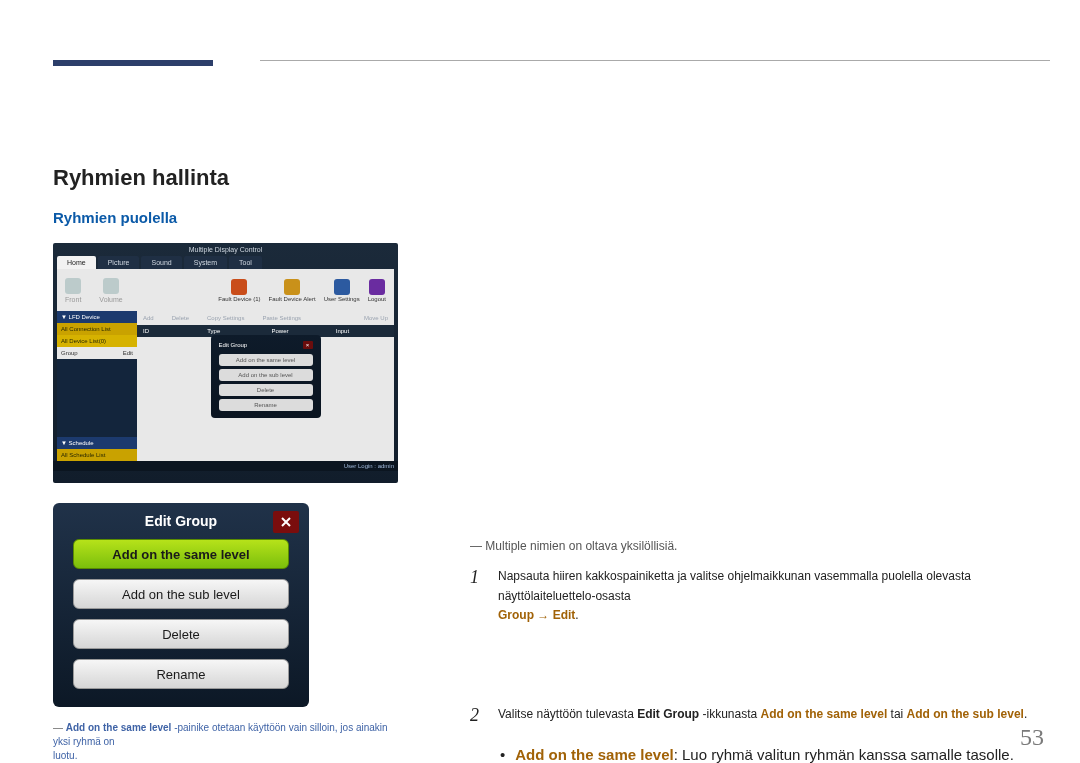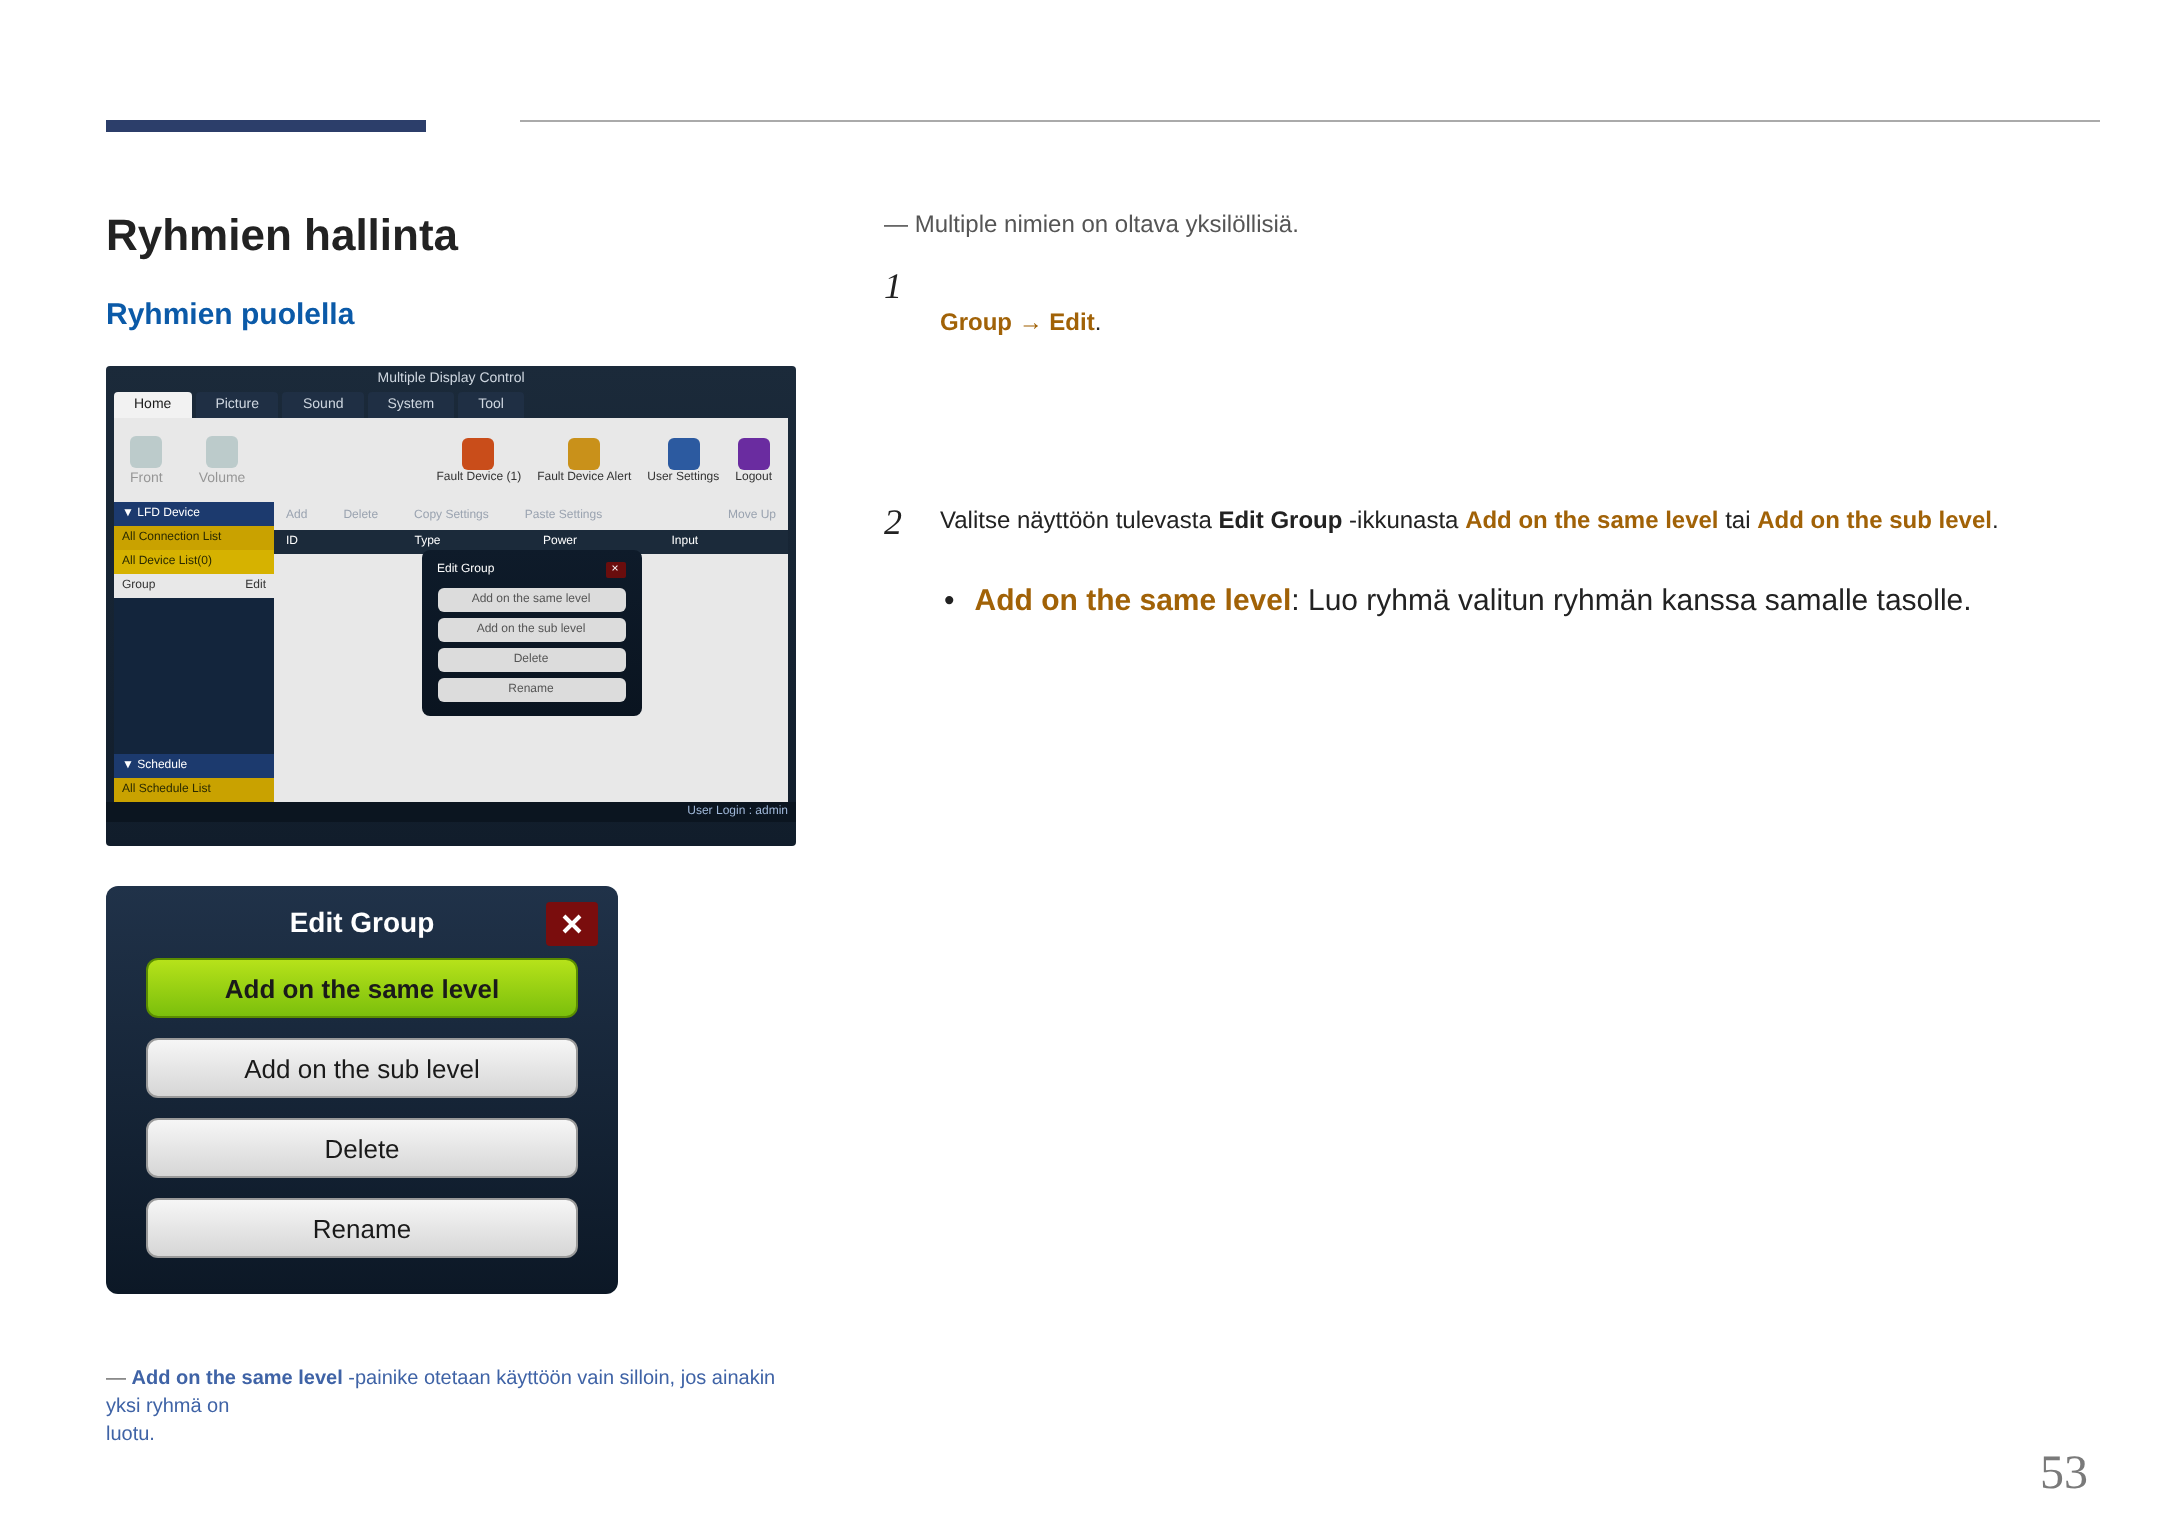--- a/index.html
+++ b/index.html
@@ -28,21 +28,22 @@
     height: 6px;
     background: #2c3e6a;
   }
   .main {
     position: absolute;
     top: 105px;
     left: 53px;
     right: 30px;
     bottom: 0;
     display: flex;
-    gap: 44px;
+    gap: 72px;
+    align-items: flex-end;
   }
   .leftcol { width: 345px; flex: 0 0 345px; }
   .rightcol { flex: 1; }
 
   h1 { font-size: 22px; font-weight: bold; margin-bottom: 18px; }
   h2 { font-size: 15px; font-weight: bold; color: #0b5aa8; margin-bottom: 12px; border-bottom: 5px solid transparent;}
 
   
   .mdc-screenshot {
     width: 345px;
@@ -114,21 +115,21 @@
     margin: 10px 20px 0;
     height: 30px;
     border-radius: 6px;
     display:flex; align-items:center; justify-content:center;
     font-size: 13px;
     color:#1a1a1a;
     background: linear-gradient(#f6f6f6,#d6d6d6);
     border:1px solid #999;
   }
   .edit-btn.green { background: linear-gradient(#b6e21a,#7bbf0c); border-color:#5a8c00; font-weight:bold;}
-  .foot-note { font-size: 10px; color:#3f63a6; margin-top:36px; line-height:1.4;}
+  .foot-note { font-size: 10px; color:#3f63a6; margin-top:14px; line-height:1.4;}
   .foot-note .em { color:#3f63a6; font-weight:bold; }
   .foot-note-dash::before { content:"― "; color:#666;}
   .foot-note .luotu { color:#3f63a6; }
 
   
   .intro { font-size: 12px; margin-bottom: 8px; }
   .dash-note { font-size: 12px; color:#555; margin-bottom:14px;}
   .dash-note::before { content:"― "; }
   .step { display:flex; gap:14px; margin-bottom: 20px; }
   .step .num { font-size:18px; font-family:Georgia,serif; font-style:italic; width:14px; flex:0 0 14px; }
@@ -257,21 +258,21 @@
       <span class="luotu">luotu.</span>
     </div>
   </div>
 
   <div class="rightcol">
     <div class="dash-note">Multiple nimien on oltava yksilöllisiä.</div>
 
     <div class="step">
       <div class="num">1</div>
       <div class="txt">
-        <br>
+        <span>Napsauta hiiren kakkospainiketta ja valitse ohjelmaikkunan vasemmalla puolella olevasta näyttölaiteluettelo-osasta </span><br>
         <span class="blue">Group → Edit</span><span>.</span>
       </div>
     </div>
 
     <div style="height:60px"></div>
 
     <div class="step">
       <div class="num">2</div>
       <div class="txt">
         <span>Valitse näyttöön tulevasta </span><span class="bold">Edit Group</span><span> -ikkunasta </span><span class="blue">Add on the same level</span><span> tai </span><span class="blue">Add on the sub level</span><span>.</span>

